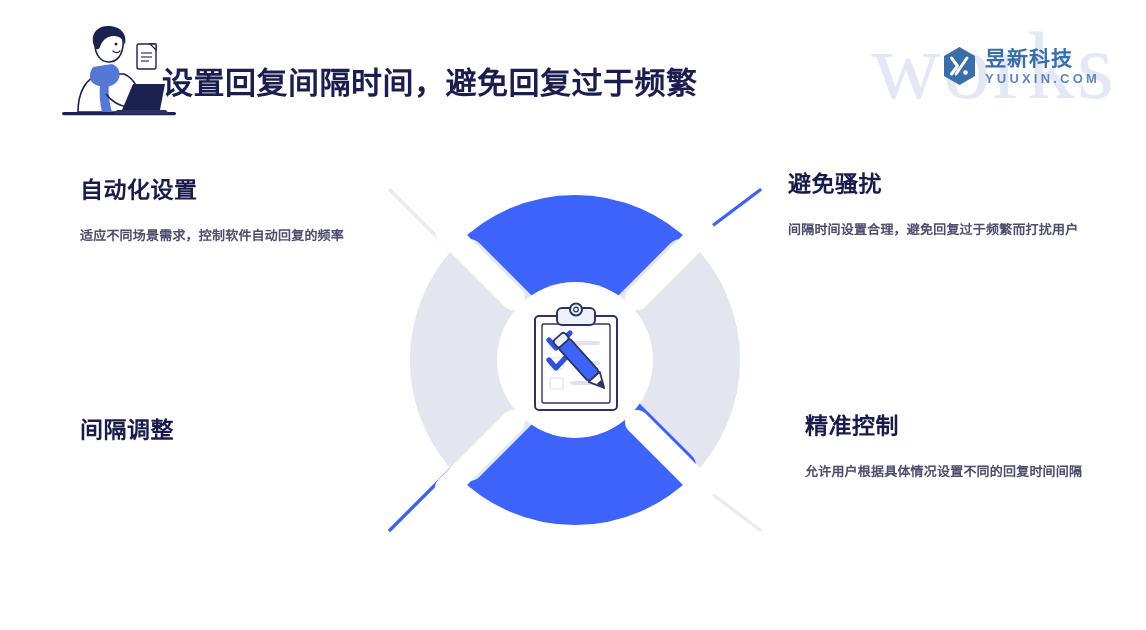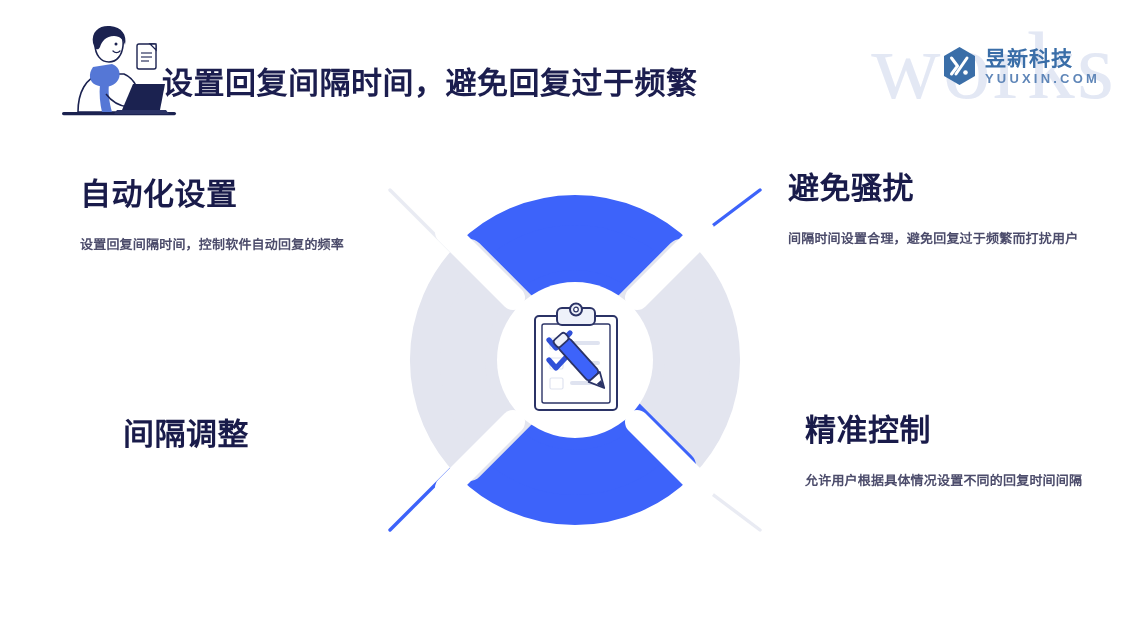--- a/index.html
+++ b/index.html
@@ -93,38 +93,38 @@
     margin-top: 3px;
     font-weight: bold;
   }
 
   
   .feature {
     position: absolute;
     width: 305px;
   }
   .feature-title {
-    font-size: 31px;
+    font-size: 23px;
     font-weight: bold;
     color: #191b4a;
     line-height: 1.1;
     margin: 0 0 20px 0;
     letter-spacing: 0.5px;
   }
   .feature-body {
     font-size: 13px;
     color: #4c4c6b;
     line-height: 2.0;
     font-weight: bold;
     margin: 0;
     letter-spacing: 0.2px;
   }
 
   .feat-tl { left: 80px;  top: 178px; }
-  .feat-bl { left: 80px;  top: 418px; margin-left: 43px; }
+  .feat-bl { left: 80px;  top: 418px; }
   .feat-tr { left: 788px; top: 172px; }
   .feat-br { left: 805px; top: 414px; }
 
   
   .diagram {
     position: absolute;
     left: 378px;
     top: 178px;
     width: 394px;
     height: 364px;
@@ -191,21 +191,21 @@
       </svg>
       <div class="brand-text">
         <div class="brand-name">昱新科技</div>
         <div class="brand-domain">YUUXIN.COM</div>
       </div>
     </div>
   </div>
 
   <div class="feature feat-tl">
     <div class="feature-title">自动化设置</div>
-    <div class="feature-body">设置回复间隔时间，控制软件自动回复的频率</div>
+    <div class="feature-body">适应不同场景需求，控制软件自动回复的频率</div>
   </div>
 
   <div class="feature feat-bl">
     <div class="feature-title">间隔调整</div>
   </div>
 
   <div class="feature feat-tr">
     <div class="feature-title">避免骚扰</div>
     <div class="feature-body">间隔时间设置合理，避免回复过于频繁而打扰用户</div>
   </div>

